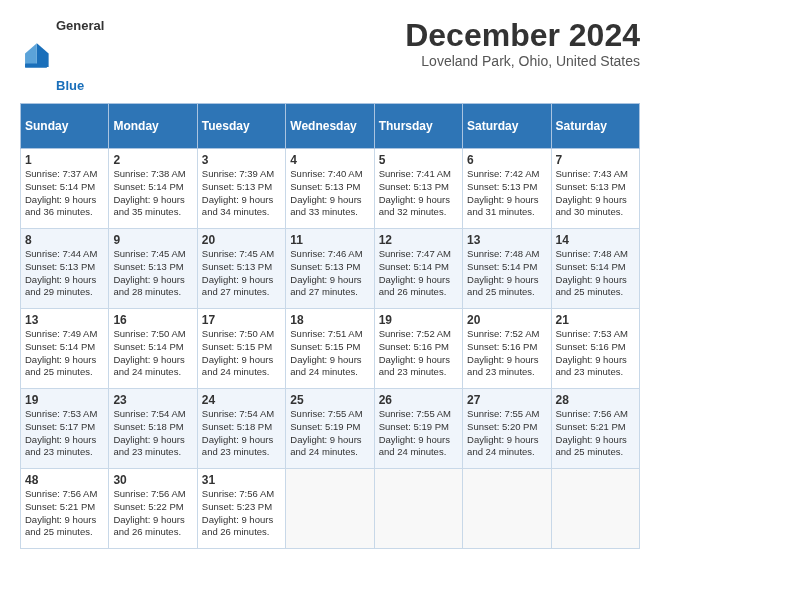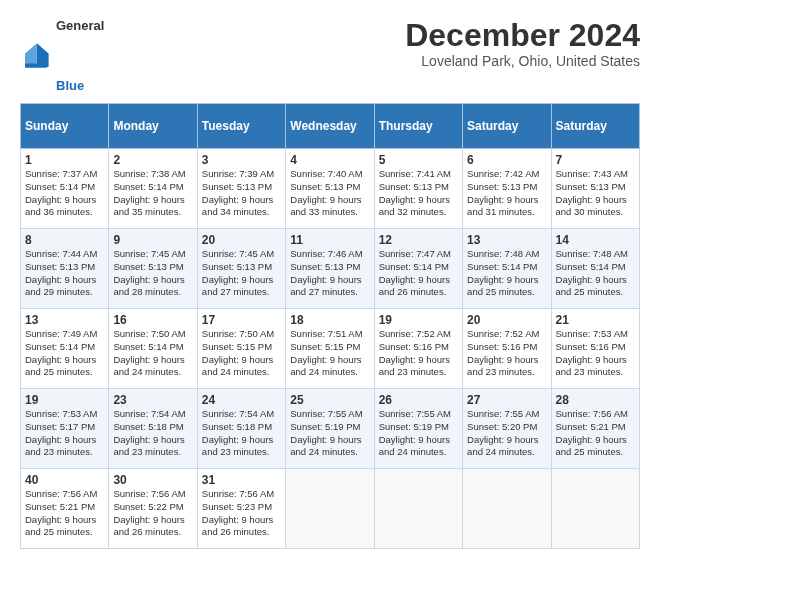--- a/index.html
+++ b/index.html
@@ -237,21 +237,21 @@
             <span class="day-number">27</span>
             <div class="day-info">Sunrise: 7:55 AM<br>Sunset: 5:20 PM<br>Daylight: 9 hours and 24 minutes.</div>
           </td>
           <td>
             <span class="day-number">28</span>
             <div class="day-info">Sunrise: 7:56 AM<br>Sunset: 5:21 PM<br>Daylight: 9 hours and 25 minutes.</div>
           </td>
         </tr>
         <tr>
           <td>
-            <span class="day-number">40</span>
+            <span class="day-number">48</span>
             <div class="day-info">Sunrise: 7:56 AM<br>Sunset: 5:21 PM<br>Daylight: 9 hours and 25 minutes.</div>
           </td>
           <td>
             <span class="day-number">30</span>
             <div class="day-info">Sunrise: 7:56 AM<br>Sunset: 5:22 PM<br>Daylight: 9 hours and 26 minutes.</div>
           </td>
           <td>
             <span class="day-number">31</span>
             <div class="day-info">Sunrise: 7:56 AM<br>Sunset: 5:23 PM<br>Daylight: 9 hours and 26 minutes.</div>
           </td>

